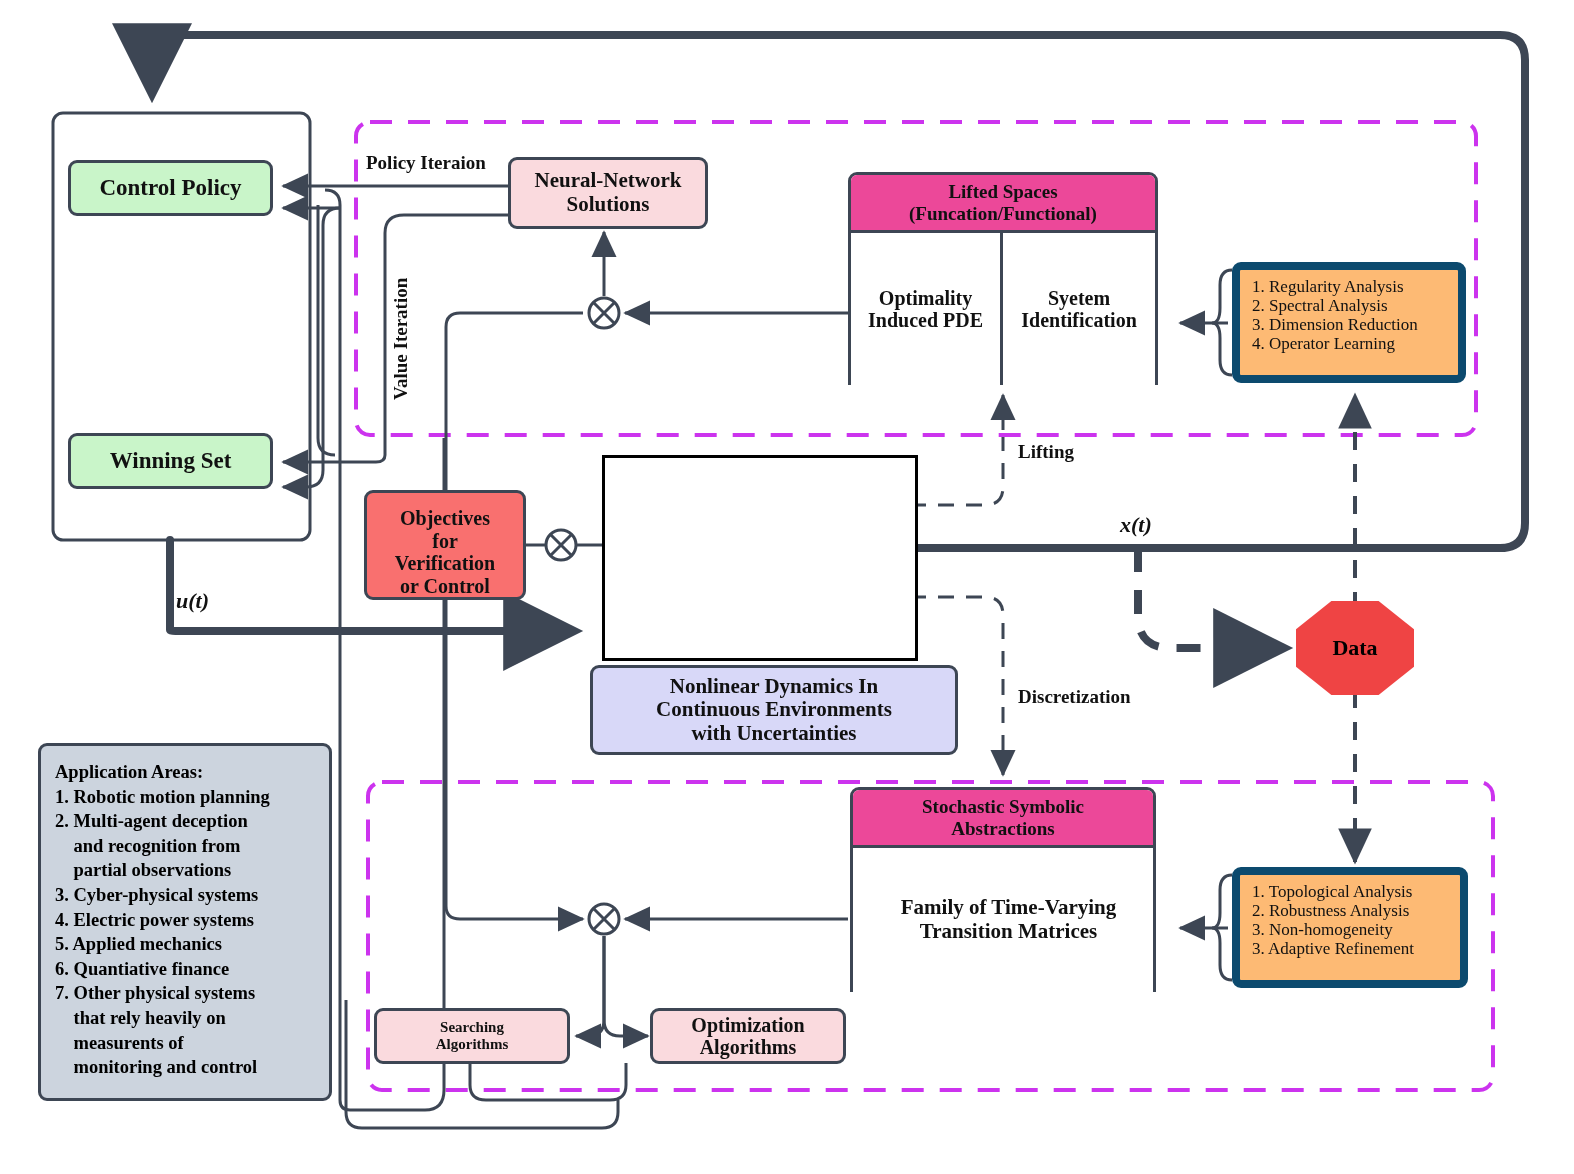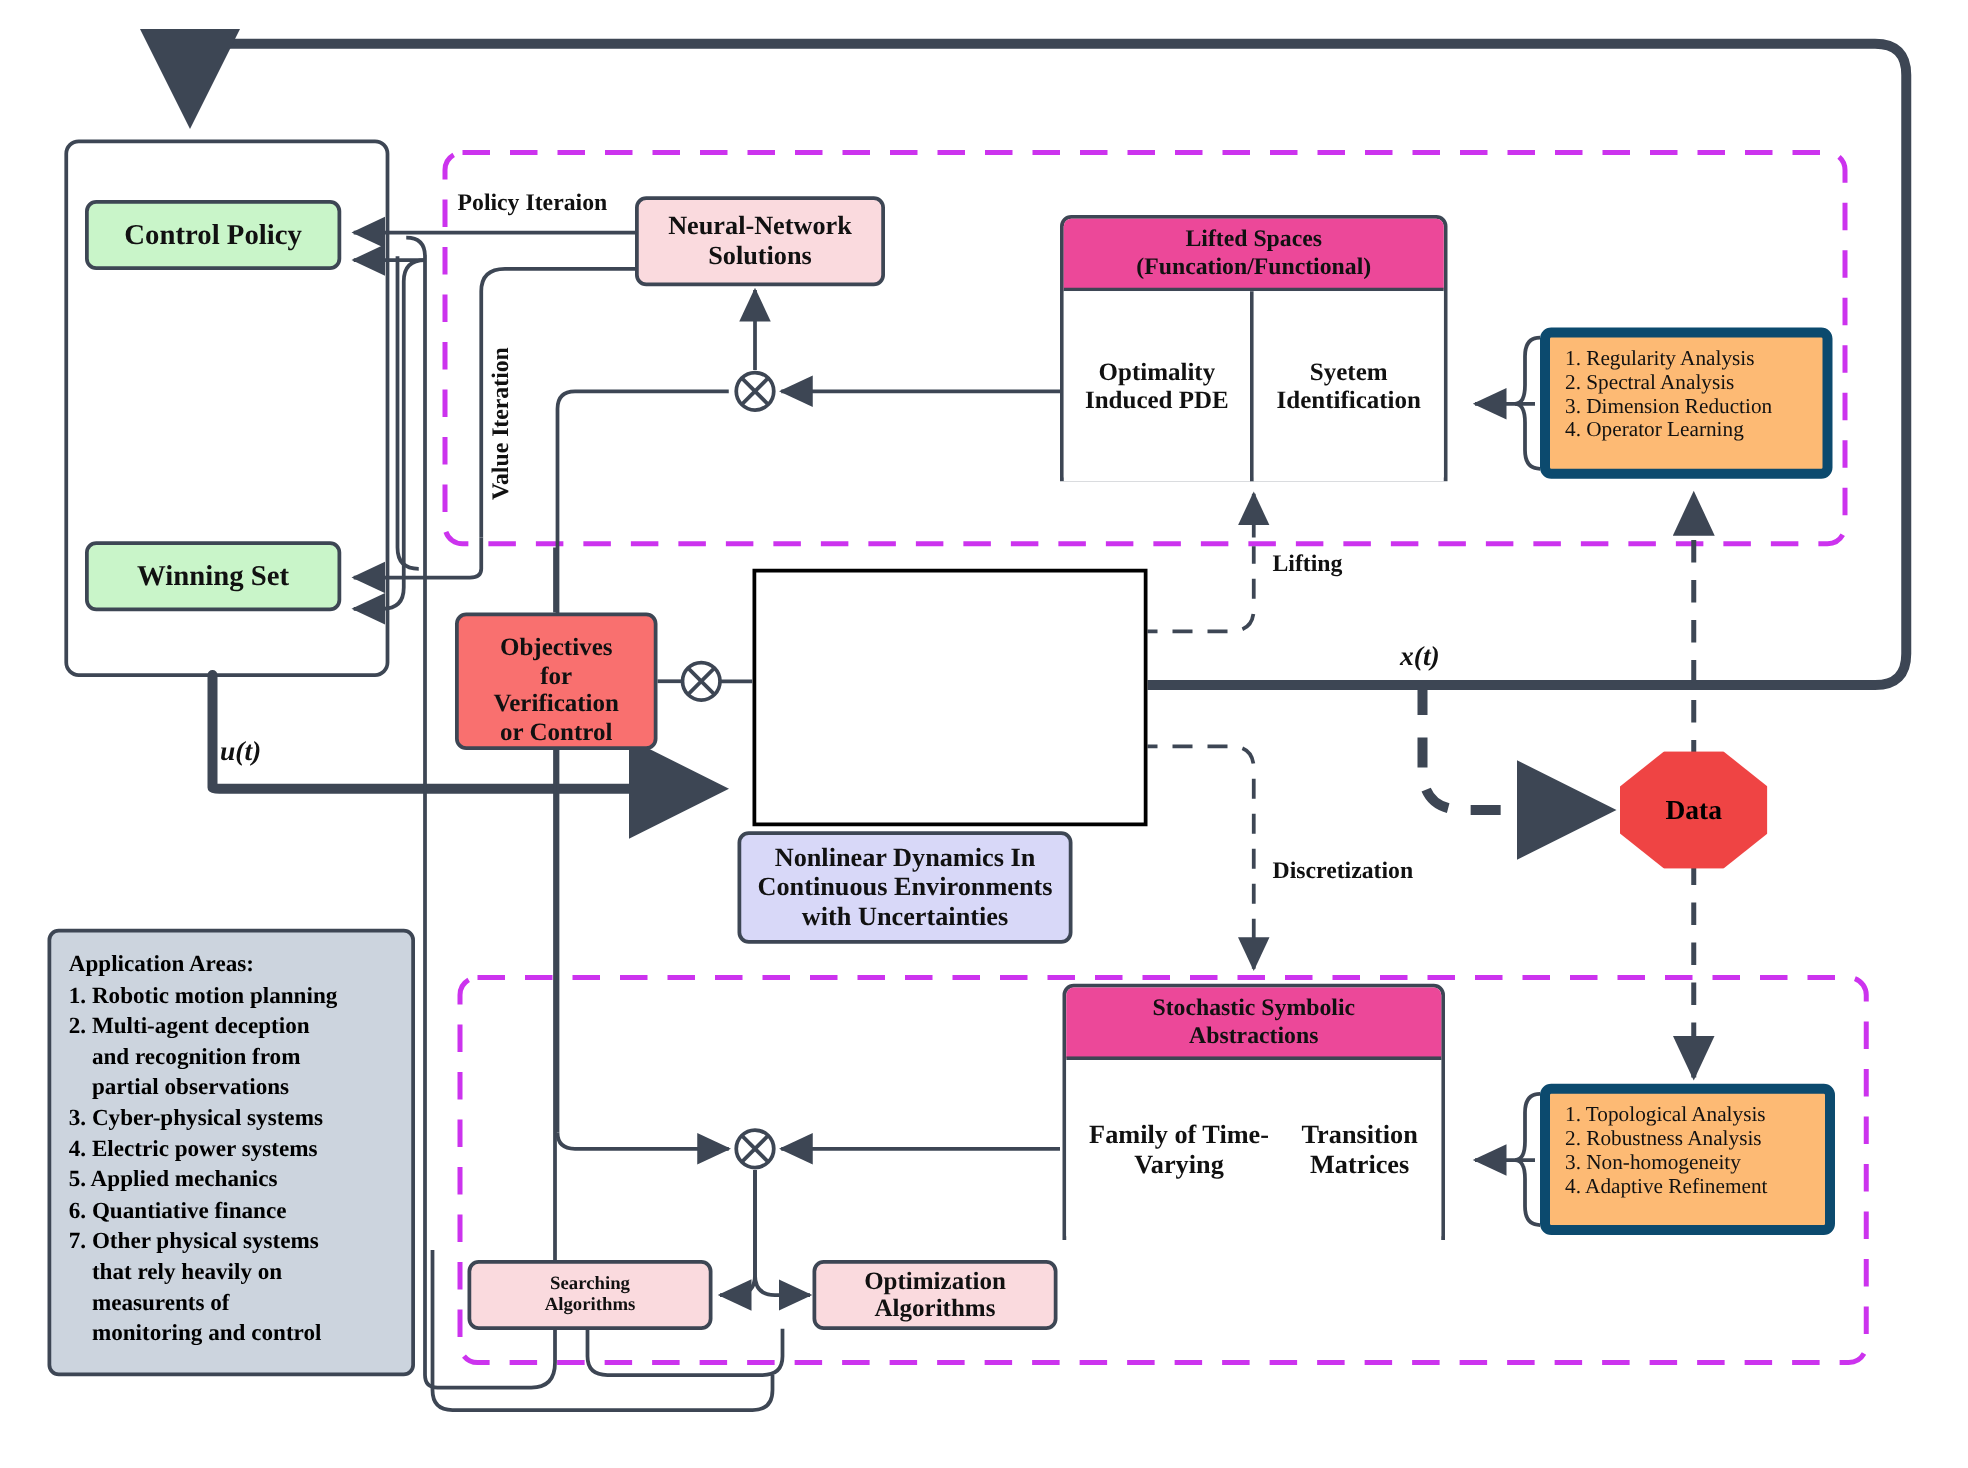--- a/index.html
+++ b/index.html
@@ -173,46 +173,46 @@
 
   <div class="node rr red" style="left:364px;top:490px;width:162px;height:110px;font-size:20px;flex-direction:column;">
     <span>Objectives</span>
     <span>for</span>
     <span>Verification</span>
     <span>or Control</span>
   </div>
 
   <div class="pbox" style="left:602px;top:455px;width:310px;height:200px;"></div>
 
-  <div class="node rr lav" style="left:590px;top:665px;width:268px;height:90px;font-size:21px;flex-direction:column;">
+  <div class="node rr lav" style="left:590px;top:665px;width:368px;height:90px;font-size:21px;flex-direction:column;">
     <span>Nonlinear Dynamics In</span>
     <span>Continuous Environments</span>
     <span>with Uncertainties</span>
   </div>
 
   <div class="octo" style="left:1296px;top:601px;width:118px;height:94px;font-size:22px;">
     <span>Data</span>
   </div>
 
   <div style="position:absolute;left:850px;top:787px;width:306px;height:205px;border:3px solid #3d4654;border-radius:9px 9px 0 0;background:#fff;box-sizing:border-box;">
     <div class="node teal" style="position:absolute;left:0;top:0;width:100%;height:58px;font-size:19px;flex-direction:column;border-bottom:3px solid #3d4654;border-radius:6px 6px 0 0;">
       <span>Stochastic Symbolic</span>
       <span>Abstractions</span>
     </div>
-    <div class="node white" style="left:0;top:58px;width:100%;height:144px;font-size:21px;flex-direction:row;padding-left:11px;">
+    <div class="node white" style="left:0;top:58px;width:100%;height:144px;font-size:21px;flex-direction:column;padding-left:11px;">
       <span>Family of Time-Varying</span>
       <span>Transition Matrices</span>
     </div>
   </div>
 
   <div class="node rr tan listbox" style="left:1232px;top:867px;width:236px;height:121px;font-size:17px;">
     <div class="li">1. Topological Analysis</div>
     <div class="li">2. Robustness Analysis</div>
     <div class="li">3. Non-homogeneity</div>
-    <div class="li">4. Adaptive Refinement</div>
+    <div class="li">3. Adaptive Refinement</div>
   </div>
 
   <div class="node rr pink" style="left:374px;top:1008px;width:196px;height:56px;font-size:15px;flex-direction:column;">
     <span>Searching</span>
     <span>Algorithms</span>
   </div>
 
   <div class="node rr pink" style="left:650px;top:1008px;width:196px;height:56px;font-size:20px;flex-direction:column;">
     <span>Optimization</span>
     <span>Algorithms</span>

